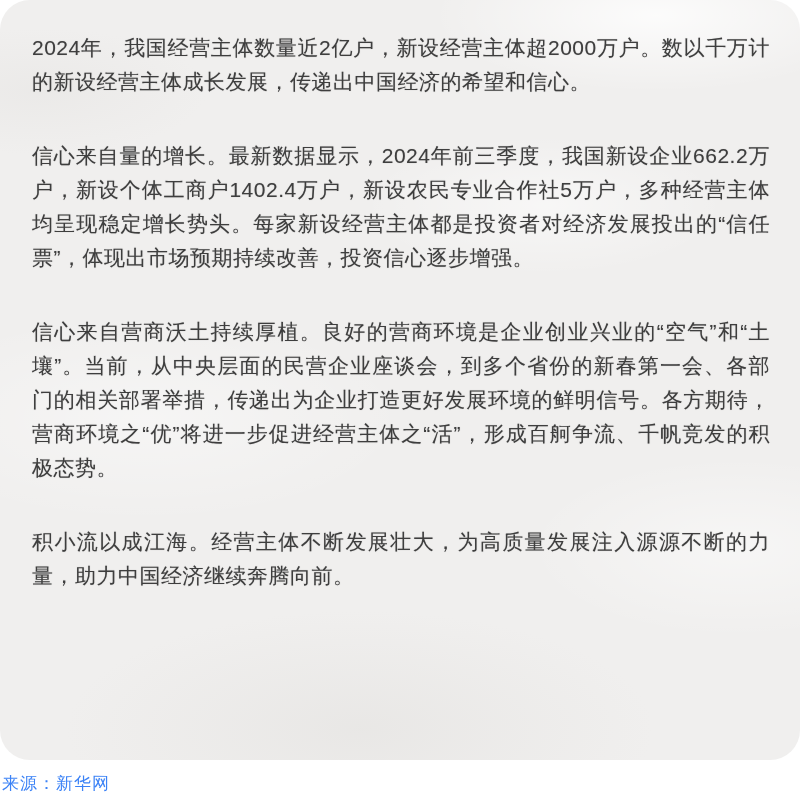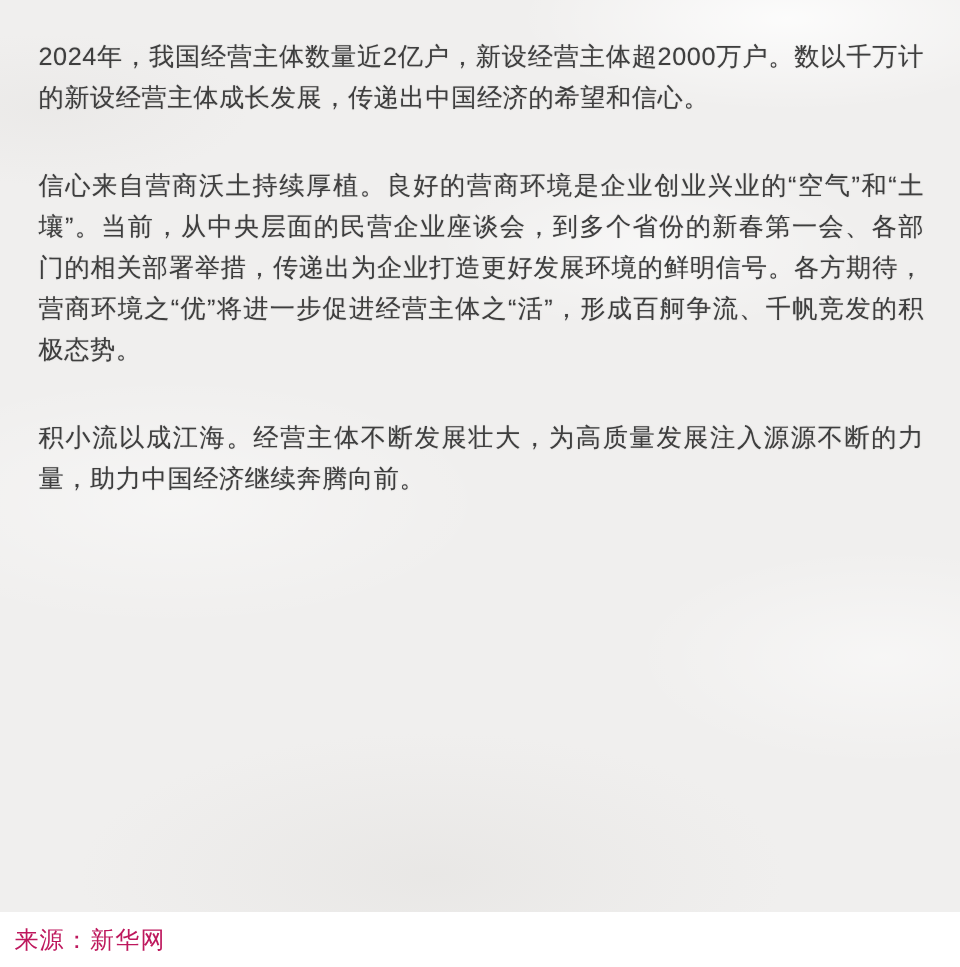--- a/index.html
+++ b/index.html
@@ -19,50 +19,51 @@
     height: 760px;
     padding: 31px 30px 0 32px;
     background-color: #f0efee;
     background-image:
       radial-gradient(ellipse 320px 110px at 82% 2%,  rgba(255,255,255,0.80), rgba(255,255,255,0) 70%),
       radial-gradient(ellipse 260px 100px at 68% 27%, rgba(255,255,255,0.50), rgba(255,255,255,0) 70%),
       radial-gradient(ellipse 380px 150px at 18% 55%, rgba(255,255,255,0.40), rgba(255,255,255,0) 70%),
       radial-gradient(ellipse 300px 130px at 92% 72%, rgba(255,255,255,0.45), rgba(255,255,255,0) 70%),
       radial-gradient(ellipse 420px 170px at 45% 96%, rgba(219,217,214,0.35), rgba(219,217,214,0) 70%),
       radial-gradient(ellipse 240px  90px at  5% 12%, rgba(223,221,219,0.30), rgba(223,221,219,0) 70%);
+    border-radius: 30px;
   }
   .para {
     margin: 0 0 40px 0;
     font-size: 21px;
     line-height: 34px;
     color: #3e3e3e;
     text-align: justify;
     text-justify: inter-ideograph;
     letter-spacing: 0.5px;
     text-shadow: 0 0 1px rgba(62,62,62,0.35);
   }
   .footer-area {
     box-sizing: border-box;
     width: 800px;
     height: 46px;
     background: #ffffff;
     padding: 12px 0 0 2px;
   }
   .source-label {
-    font-size: 20px;
+    font-size: 17px;
     line-height: 24px;
-    color: #be185d;
+    color: #3b82f6;
     letter-spacing: 1px;
-    margin-left: 10px;
   }
 </style>
 </head>
 <body>
 
 <div class="article-area">
   <p class="para">2024年，我国经营主体数量近2亿户，新设经营主体超2000万户。数以千万计的新设经营主体成长发展，传递出中国经济的希望和信心。</p>
+  <p class="para">信心来自量的增长。最新数据显示，2024年前三季度，我国新设企业662.2万户，新设个体工商户1402.4万户，新设农民专业合作社5万户，多种经营主体均呈现稳定增长势头。每家新设经营主体都是投资者对经济发展投出的“信任票”，体现出市场预期持续改善，投资信心逐步增强。</p>
   <p class="para">信心来自营商沃土持续厚植。良好的营商环境是企业创业兴业的“空气”和“土壤”。当前，从中央层面的民营企业座谈会，到多个省份的新春第一会、各部门的相关部署举措，传递出为企业打造更好发展环境的鲜明信号。各方期待，营商环境之“优”将进一步促进经营主体之“活”，形成百舸争流、千帆竞发的积极态势。</p>
   <p class="para">积小流以成江海。经营主体不断发展壮大，为高质量发展注入源源不断的力量，助力中国经济继续奔腾向前。</p>
 </div>
 
 <div class="footer-area">
   <span class="source-label">来源：新华网</span>
 </div>
 
 </body></html>

